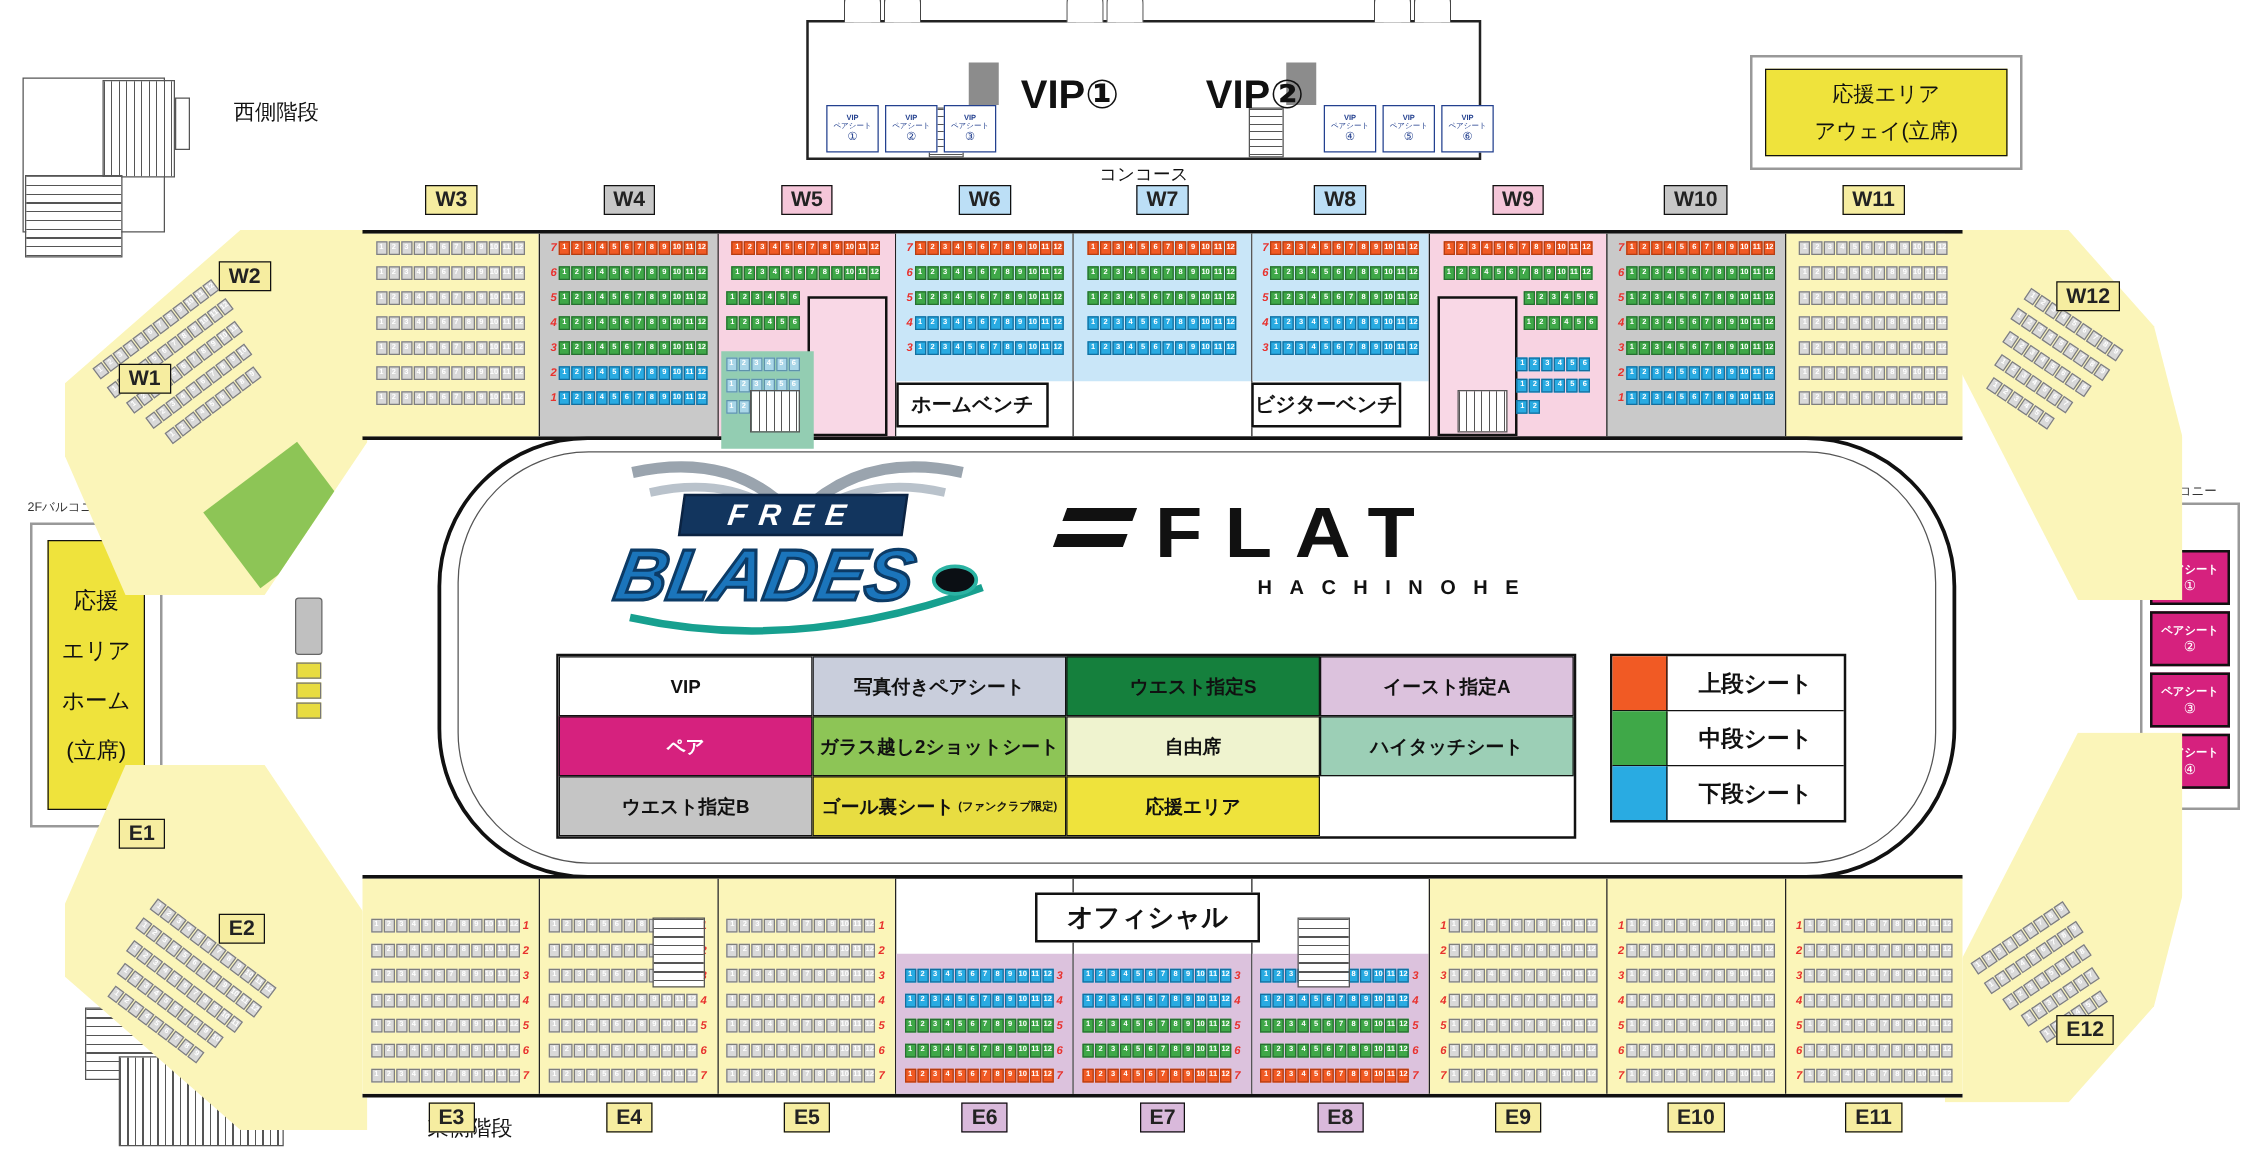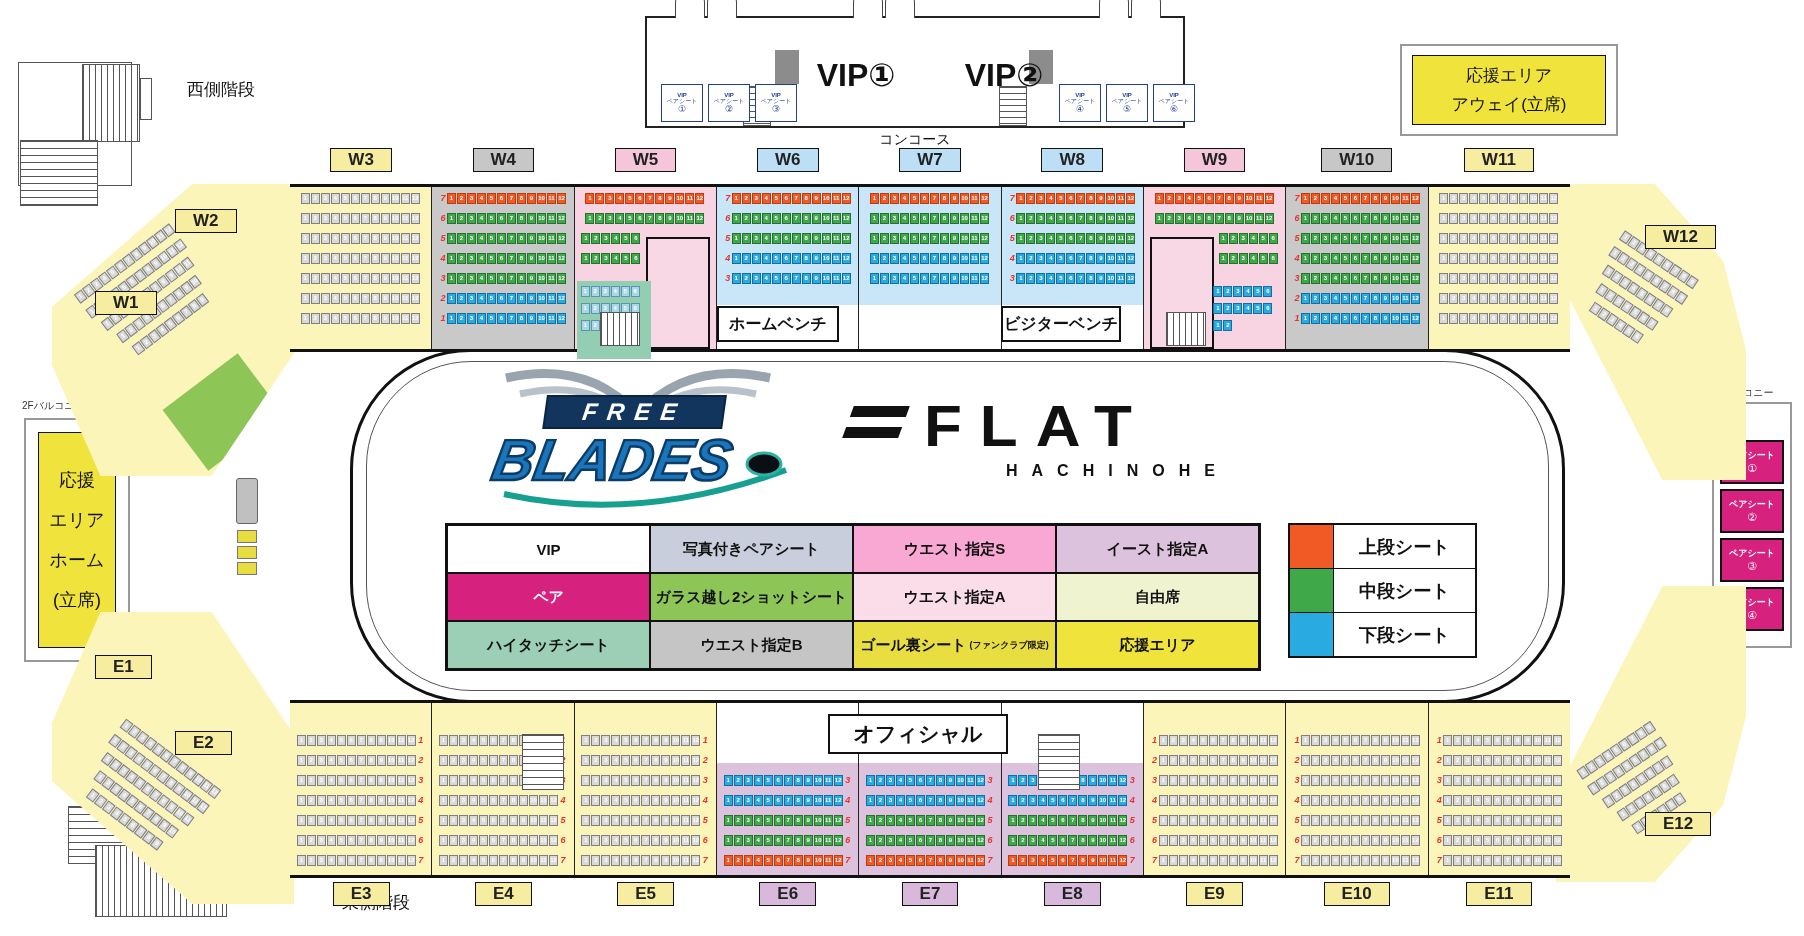--- a/index.html
+++ b/index.html
@@ -41,21 +41,21 @@
   .patch{position:absolute;z-index:2;display:flex;flex-direction:column;gap:6px;padding:5px 4px}
   .patch .seat-row{width:auto;justify-content:flex-start}
   #w5-patch{left:2px;top:94px;width:66px;height:68px;background:var(--teal_patch)}
   #w9-patch{right:2px;top:94px;width:66px;height:68px}
 
   
   .chips{display:flex}
   #chips-top{left:290px;top:148px;width:1280px}
   #chips-bottom{left:290px;top:882px;width:1280px}
   .chipcell{flex:1;display:flex;justify-content:center}
-  .chip{display:inline-block;border:1.5px solid #111;padding:1px 17px;font-weight:700;font-size:17px;color:#222;background:#eee}
+  .chip{display:inline-block;border:1.5px solid #111;padding:1px 7px;font-weight:700;font-size:17px;color:#222;background:#eee}
   .chip-yellow{background:#F6EDA0}.chip-gray{background:#C7C7C7}.chip-pink{background:#F5C6D9}
   .chip-blue{background:#BCDFF6}.chip-purple{background:#D9B9DB}
   .pos-w1{left:95px;top:291px}.pos-w2{left:175px;top:209px}.pos-w12{left:1645px;top:225px}
   .pos-e1{left:95px;top:655px}.pos-e2{left:175px;top:731px}.pos-e12{left:1645px;top:812px}
 
   
   .corner{position:absolute;overflow:hidden;background:var(--bg_yellow)}
   .corner .strips{position:absolute;display:flex;flex-direction:column;gap:8px}
   #corner-wl{left:52px;top:184px;width:242px;height:292px;clip-path:polygon(58% 0,100% 0,100% 58%,66% 100%,20% 100%,0 62%,0 42%)}
   #corner-wl .strips{left:30px;top:66px;transform:rotate(-37deg)}
@@ -2283,34 +2283,31 @@
     <div class="hachi">HACHINOHE</div>
   </div>
 
   <div class="abs" id="legend-table">
       <div class="lg-cell" style="background: rgb(255, 255, 255); color: rgb(17, 17, 17);">
         <span>VIP</span>
       </div>
       <div class="lg-cell" style="background: rgb(201, 206, 220); color: rgb(17, 17, 17);">
         <span>写真付きペアシート</span>
       </div>
-      <div class="lg-cell" style="background: #f9a8d4; color: rgb(17, 17, 17);">
+      <div class="lg-cell" style="background: #15803d; color: rgb(17, 17, 17);">
         <span>ウエスト指定S</span>
       </div>
       <div class="lg-cell" style="background: rgb(220, 194, 221); color: rgb(17, 17, 17);">
         <span>イースト指定A</span>
       </div>
       <div class="lg-cell" style="background: rgb(214, 33, 126); color: rgb(255, 255, 255);">
         <span>ペア</span>
       </div>
       <div class="lg-cell" style="background: rgb(141, 197, 86); color: rgb(17, 17, 17); text-align: center;">
         <span>ガラス越し2ショットシート</span>
-      </div>
-      <div class="lg-cell" style="background: rgb(250, 221, 233); color: rgb(17, 17, 17);">
-        <span>ウエスト指定A</span>
       </div>
       <div class="lg-cell" style="background: rgb(239, 243, 207); color: rgb(17, 17, 17);">
         <span>自由席</span>
       </div>
       <div class="lg-cell" style="background: rgb(156, 207, 182); color: rgb(17, 17, 17); justify-content: center;">
         <span>ハイタッチシート</span>
       </div>
       <div class="lg-cell" style="background: rgb(197, 197, 197); color: rgb(17, 17, 17);">
         <span>ウエスト指定B</span>
       </div>

